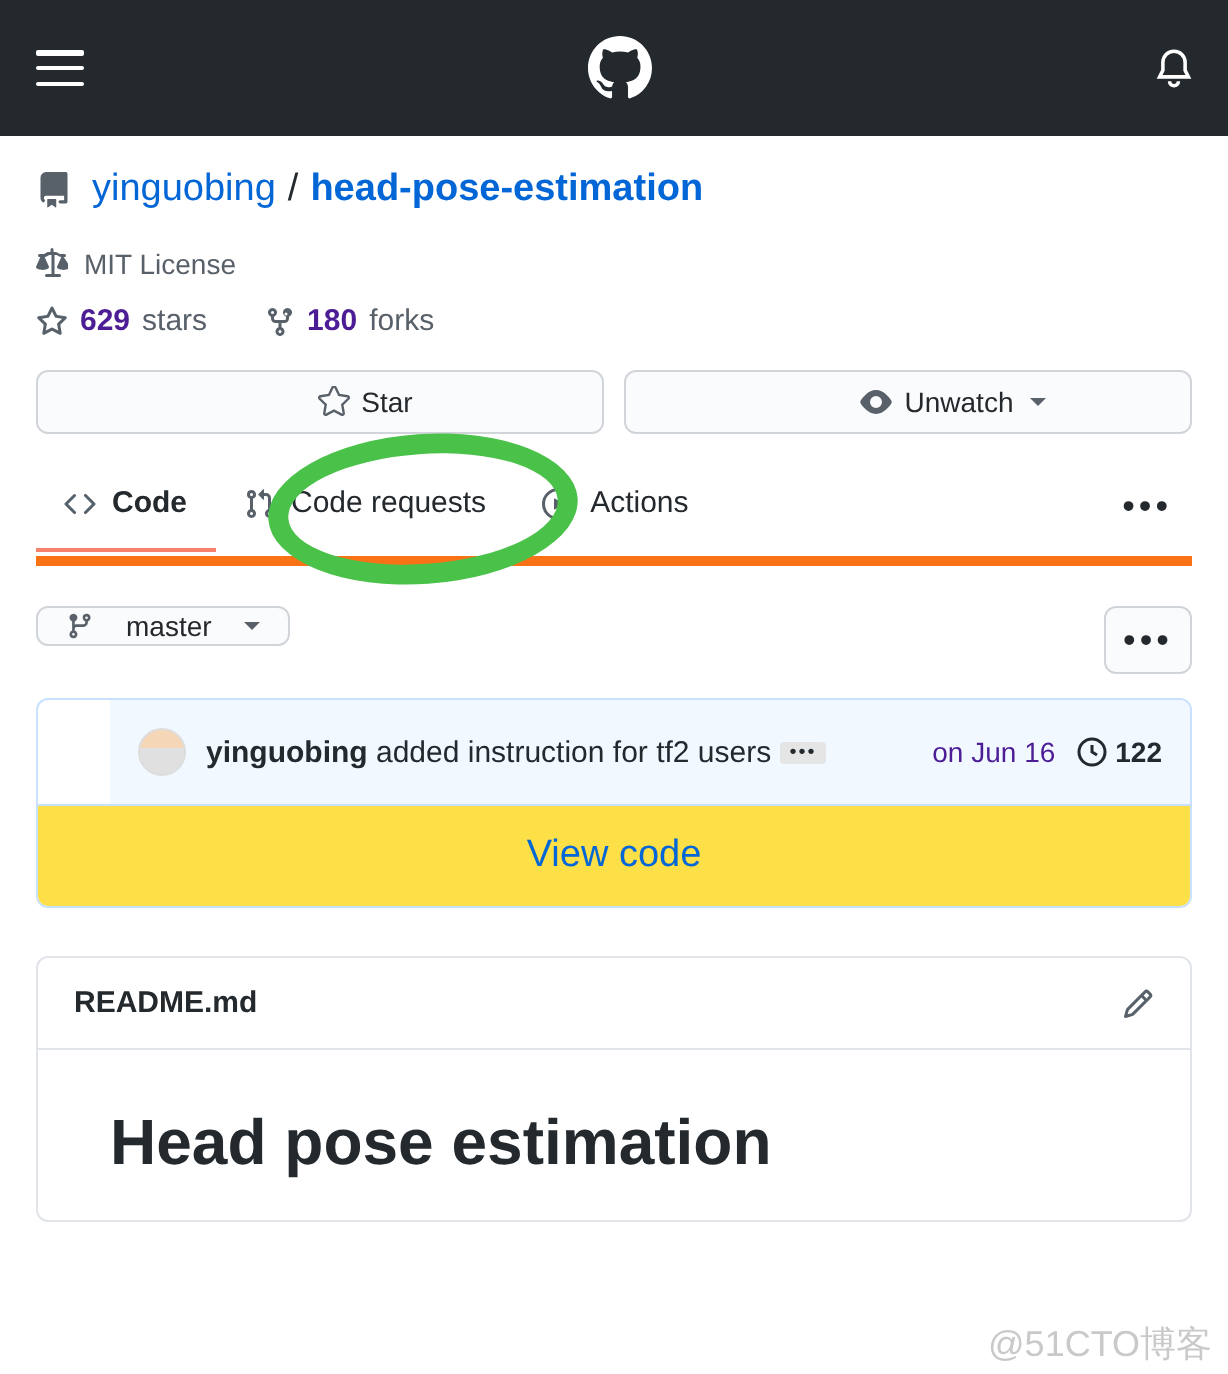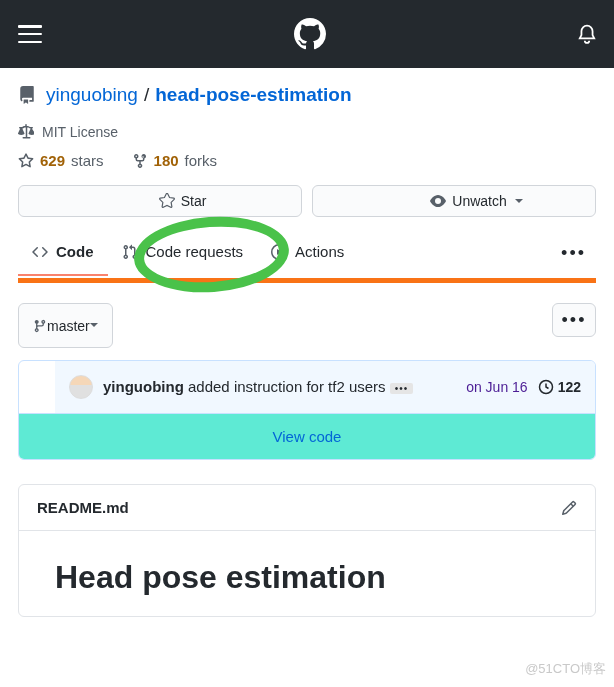--- a/index.html
+++ b/index.html
@@ -13,56 +13,56 @@
 .breadcrumb { font-size: 19px; display: flex; align-items: center; gap: 6px; flex-wrap: wrap; }
 .breadcrumb .repo-icon { width: 18px; height: 18px; fill: #586069; margin-right: 4px; }
 .breadcrumb a { color: #0366d6; text-decoration: none; }
 .breadcrumb .sep { color: #24292e; }
 .breadcrumb .repo-name { font-weight: 600; }
 .repo-desc { font-size: 16px; margin-top: 22px; }
 .meta-line { display: flex; align-items: center; gap: 8px; margin-top: 18px; color: #586069; text-align: right; }
 .meta-line svg { width: 16px; height: 16px; fill: #586069; }
 .counts-row { display: flex; align-items: center; gap: 28px; margin-top: 12px; color: #586069; }
 .counts-row .count-item { display: flex; align-items: center; gap: 6px; font-size: 15px; }
-.counts-row strong { color: #a16207; font-weight: 600; }
+.counts-row strong { color: #4c1d95; font-weight: 600; }
 .counts-row svg { width: 16px; height: 16px; fill: #586069; }
 .action-buttons { display: flex; gap: 10px; margin-top: 16px; }
 .btn { flex: 1; height: 32px; border: 1px solid #d1d5da; border-radius: 6px; background: #fafbfc; display: flex; align-items: center; justify-content: center; gap: 6px; font-size: 14px; cursor: pointer; padding-left: 45px; }
 .btn svg { width: 16px; height: 16px; fill: #586069; }
 .btn .dropdown-caret { width: 0; height: 0; border: 4px solid transparent; border-top-color: #586069; margin-top: 4px; margin-left: 2px; }
 .tabs-row { display: flex; align-items: flex-start; margin-top: 12px; border-bottom: 5px solid #f97316; position: relative; }
 .tab { display: flex; align-items: center; gap: 8px; padding: 14px 14px; font-size: 15px; color: #24292e; cursor: pointer; border-bottom: 2px solid transparent; }
 .tab.active { border-bottom-color: #f9826c; font-weight: 600; }
 .tab svg { width: 16px; height: 16px; fill: #586069; }
 .tab .counter { background: #ededed; border-radius: 10px; padding: 1px 7px; font-size: 12px; color: #24292e; font-weight: 500; }
 .tab-more { margin-left: auto; padding: 14px 10px; cursor: pointer; }
 .dots { font-size: 18px; letter-spacing: 2px; color: #24292e; }
 .highlight-circle { position: absolute; width: 155px; height: 75px; border: 10px solid #4ac24a; border-radius: 50%; top: -12px; left: 116px; transform: rotate(-4deg); pointer-events: none; }
 .toolbar-row { display: flex; justify-content: space-between; padding: 20px 18px 12px; }
-.branch-btn { height: 45px; border: 1px solid #d1d5da; border-radius: 6px; background: #fafbfc; display: flex; align-items: center; gap: 0; padding: 0 14px; font-size: 14px; cursor: pointer; }
+.branch-btn { height: 20px; border: 1px solid #d1d5da; border-radius: 6px; background: #fafbfc; display: flex; align-items: center; gap: 16px; padding: 0 14px; font-size: 14px; cursor: pointer; }
 .branch-btn svg { width: 14px; height: 14px; fill: #586069; }
 .branch-btn .caret { width: 0; height: 0; border: 4px solid transparent; border-top-color: #586069; margin-top: 3px; }
 .more-btn { width: 44px; height: 34px; border: 1px solid #d1d5da; border-radius: 6px; background: #fafbfc; display: flex; align-items: center; justify-content: center; cursor: pointer; }
 .commitbox { margin: 0 18px; border: 1px solid #c8e1ff; border-radius: 6px; overflow: hidden;}
 .commit-top { background: #f1f8ff; padding: 14px 14px; display: flex; align-items: center; gap: 10px; margin-left: 36px; }
 .avatar { width: 24px; height: 24px; border-radius: 50%; background: linear-gradient(#f5d7b8 40%, #e0e0e0 40%); border: 1px solid #ddd; flex-shrink: 0; }
 .commit-msg { flex: 1; font-size: 15px; white-space: nowrap; overflow: hidden; }
 .commit-msg strong { font-weight: 600; }
 .ellipsis-btn { background: #e5e5e5; border-radius: 2px; padding: 0 5px; font-size: 10px; line-height: 14px; letter-spacing: 1px; cursor: pointer; vertical-align: middle;}
 .commit-date { color: #4c1d95; font-size: 14px; white-space: nowrap; }
 .commit-count { display: flex; align-items: center; gap: 4px; font-weight: 600; }
 .commit-count svg { width: 16px; height: 16px; fill: none; stroke: #24292e; stroke-width: 1.5; }
-.commit-bottom { background: #5eead4; text-align: center; padding: 14px; color: #0366d6; font-size: 15px; cursor: pointer; border-top: 1px solid #c8e1ff;}
+.commit-bottom { background: #fde047; text-align: center; padding: 14px; color: #0366d6; font-size: 19px; cursor: pointer; border-top: 1px solid #c8e1ff;}
 .readme-box { margin: 24px 18px 0; border: 1px solid #e1e4e8; border-radius: 6px; }
 .readme-head { display: flex; justify-content: space-between; align-items: center; padding: 14px 18px; border-bottom: 1px solid #e1e4e8;}
 .readme-head .filename { font-weight: 600; font-size: 15px; }
 .readme-head svg { width: 16px; height: 16px; fill: #586069; cursor: pointer; }
 .readme-body { padding: 28px 36px 20px; }
 .readme-body h1 { font-size: 32px; font-weight: 700;}
-.watermark { position: absolute; right: 8px; top: 660px; color: #c9c9c9; font-size: 13px; }
+.watermark { position: absolute; right: 8px; top: 660px; color: #c9c9c9; font-size: 18px; }
 </style>
 </head>
 <body>
 
 <div class="header-bar">
   <div class="hamburger">
     <span></span>
       <span></span>
       <span></span>
   </div>

